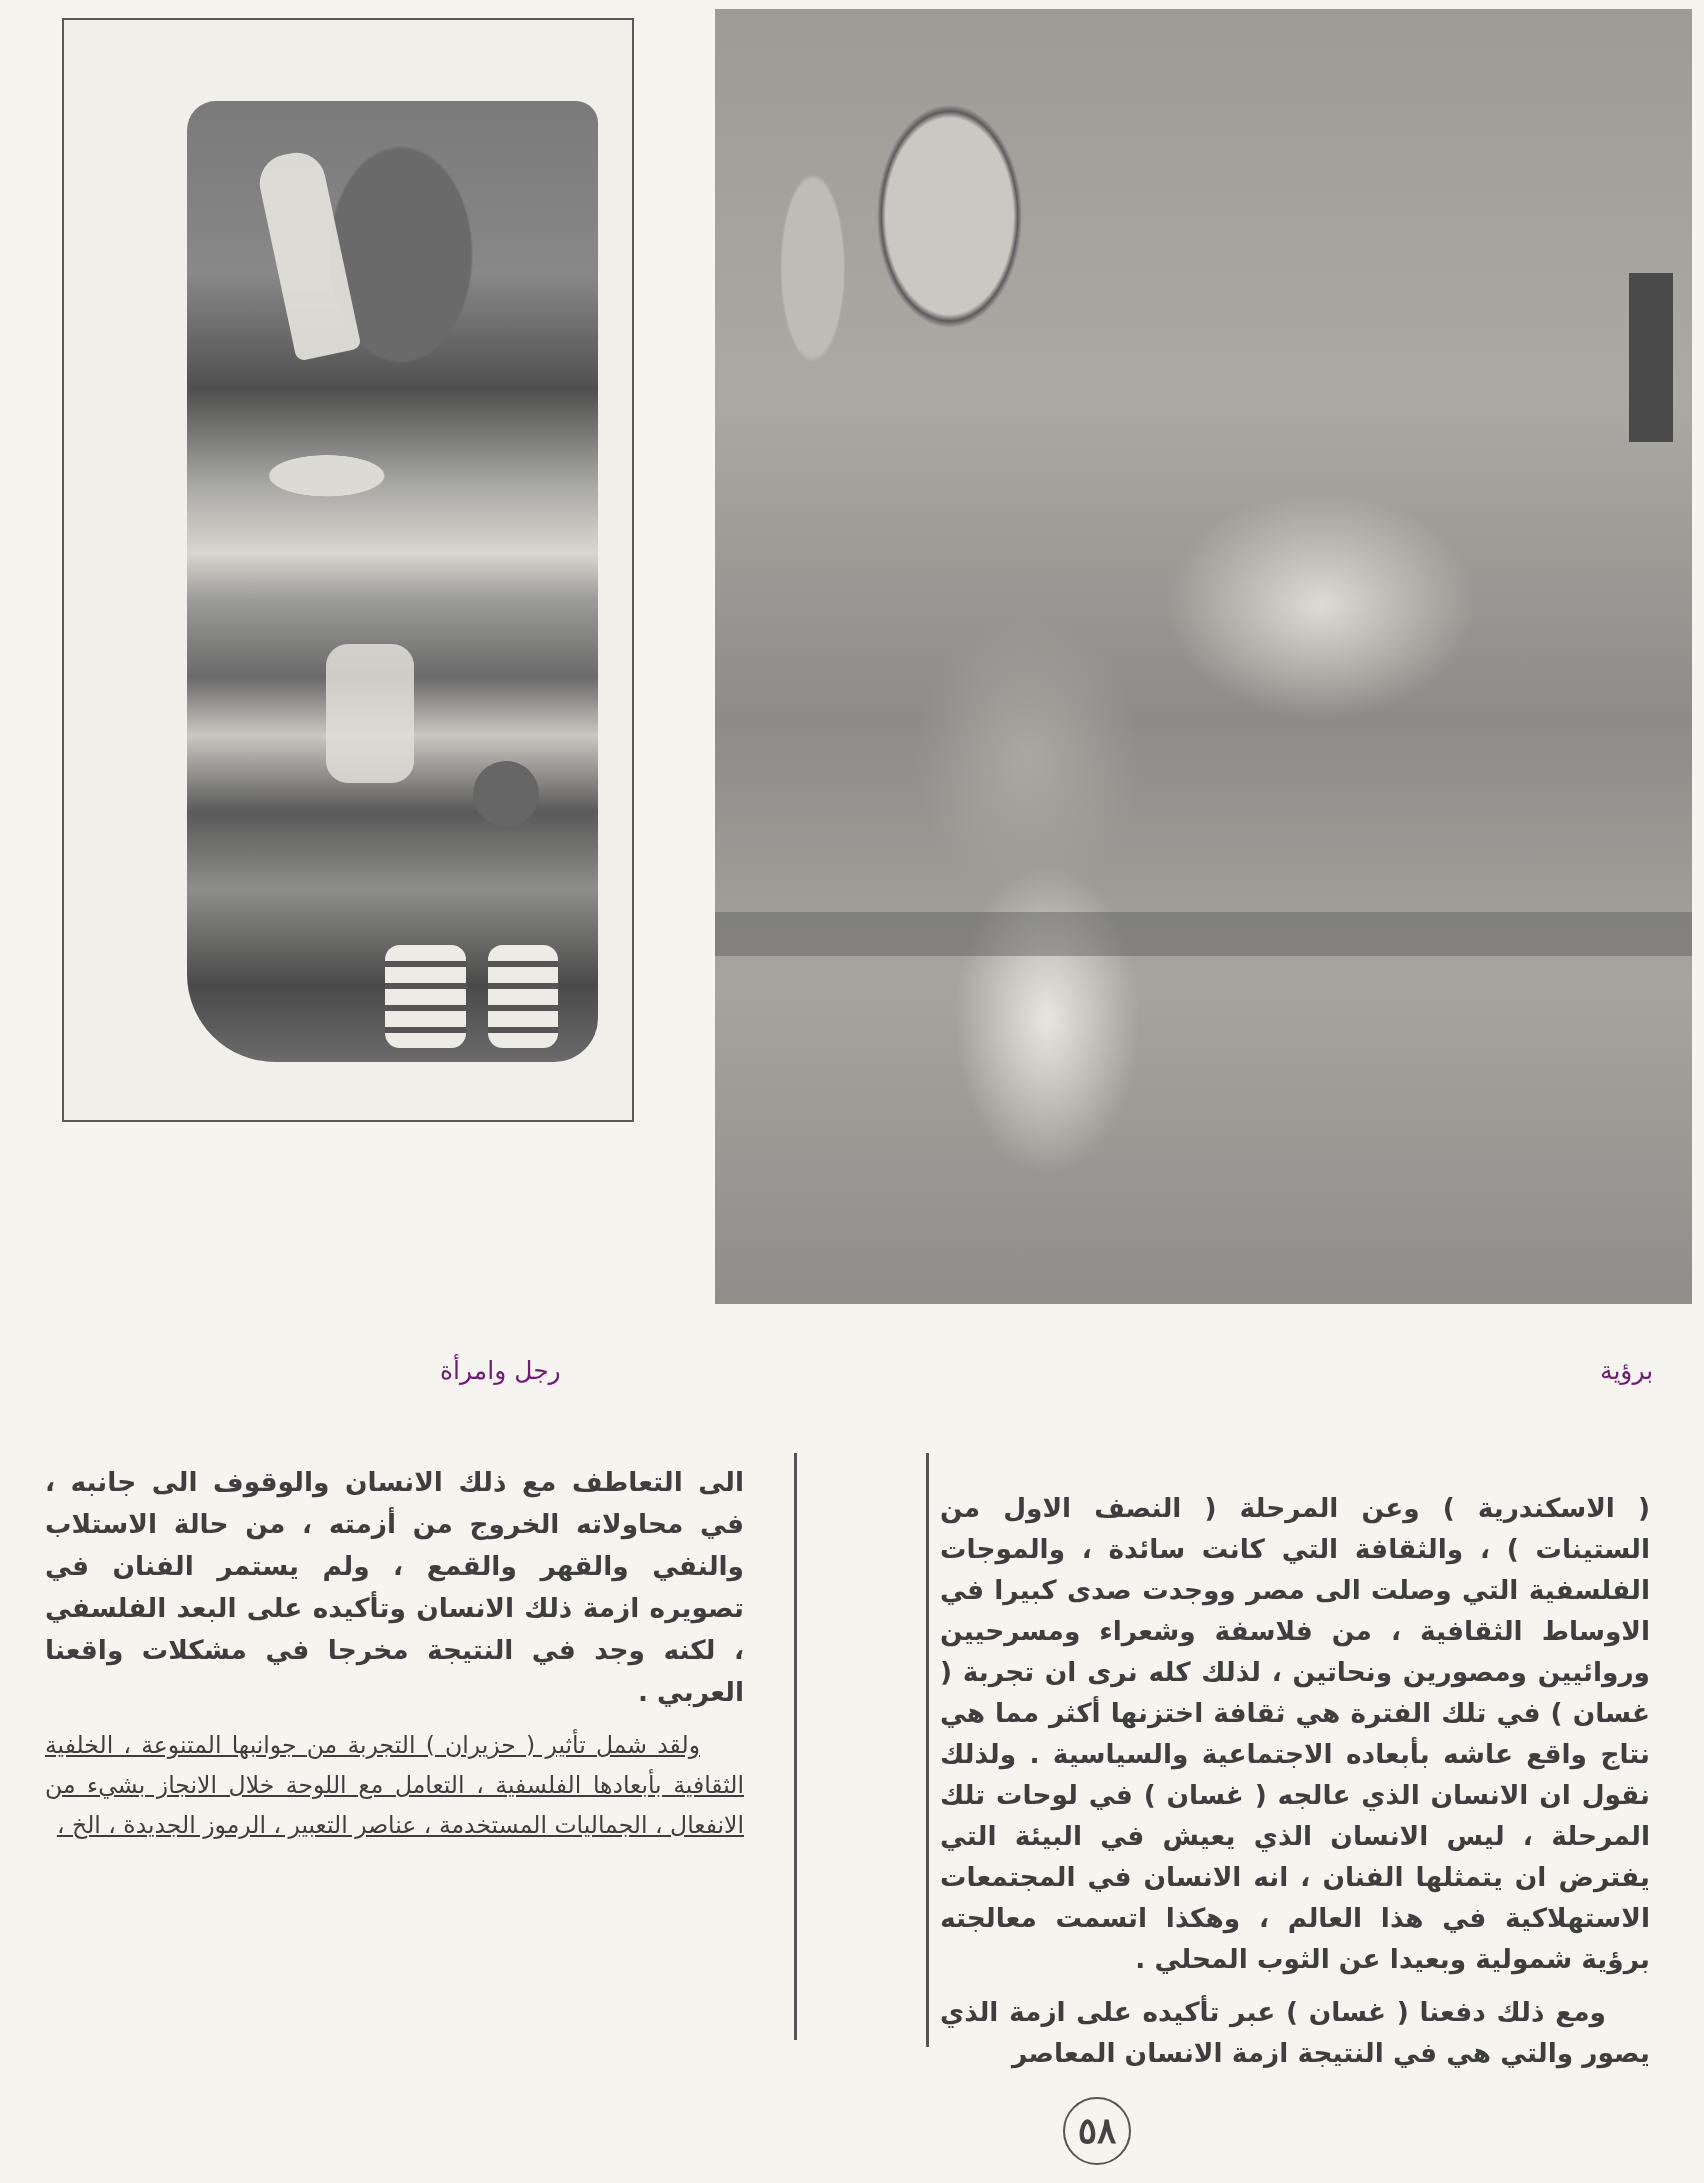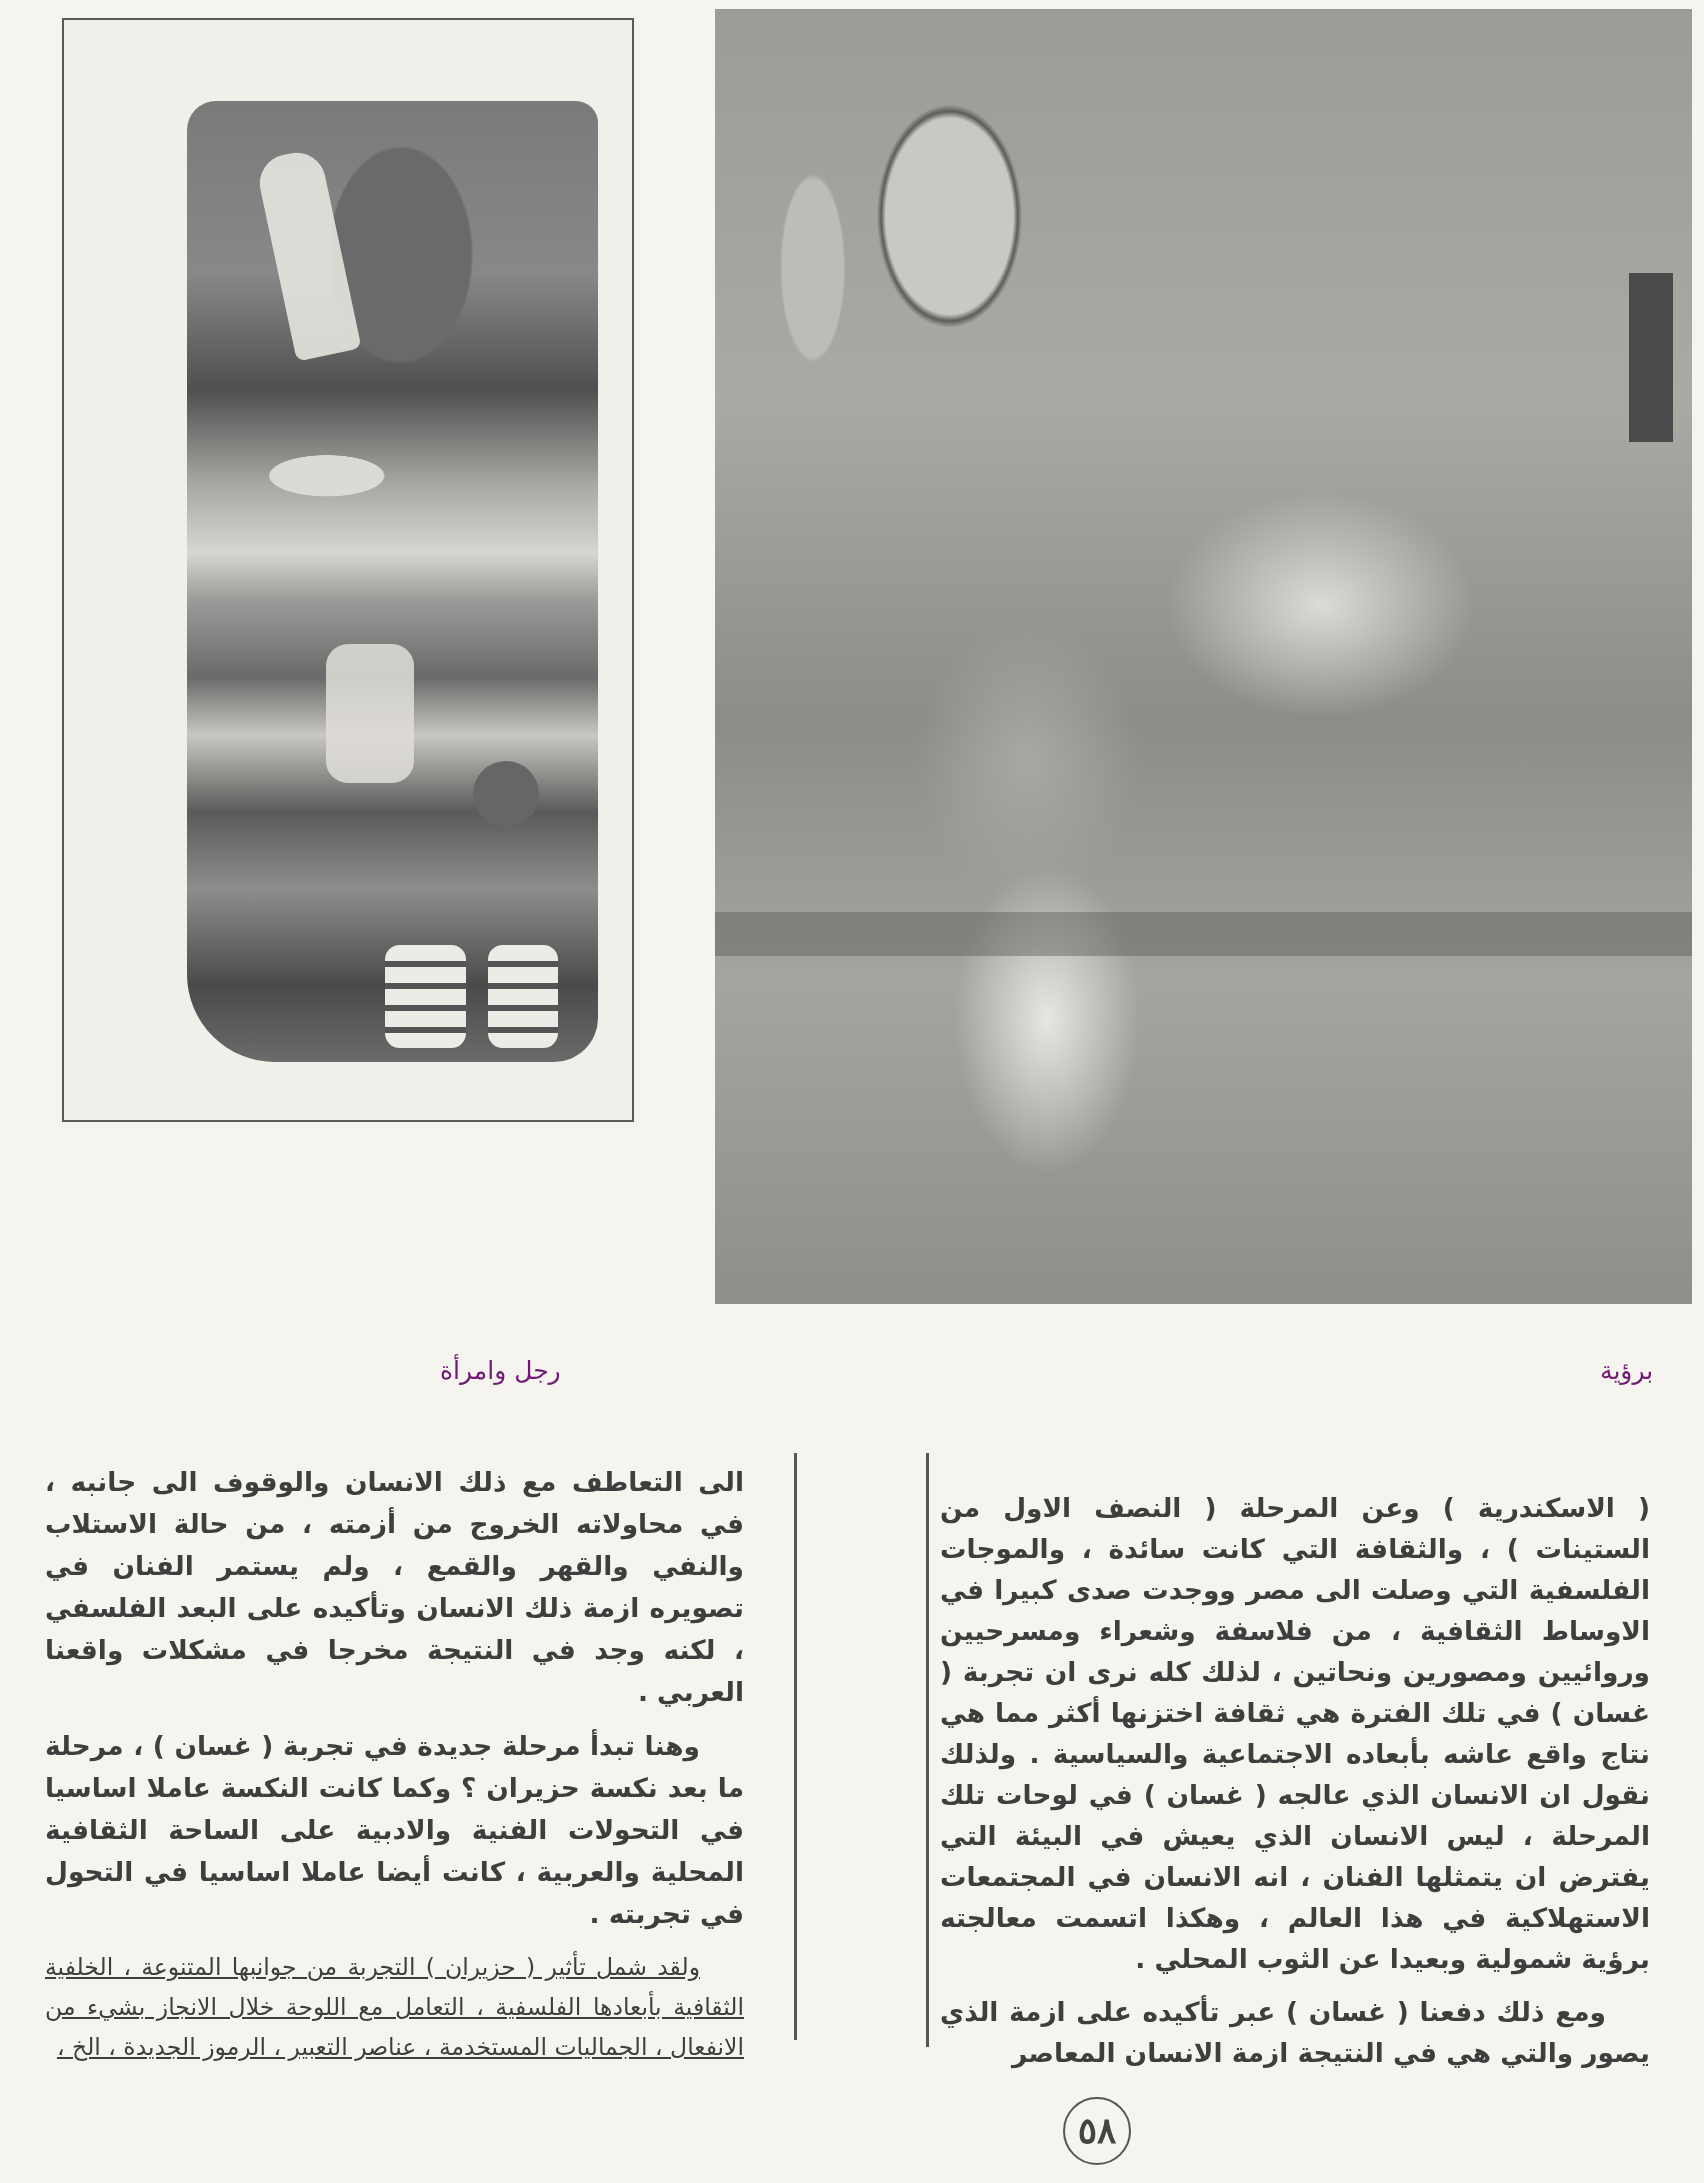--- a/index.html
+++ b/index.html
@@ -80,18 +80,17 @@
 <div class="rule" style="left:926px; top:1453px; height:594px;"></div>
 <div class="rule" style="left:794px; top:1453px; height:587px;"></div>
 
 <div class="column col-right">
   <p>( الاسكندرية ) وعن المرحلة ( النصف الاول من الستينات ) ، والثقافة التي كانت سائدة ، والموجات الفلسفية التي وصلت الى مصر ووجدت صدى كبيرا في الاوساط الثقافية ، من فلاسفة وشعراء ومسرحيين وروائيين ومصورين ونحاتين ، لذلك كله نرى ان تجربة ( غسان ) في تلك الفترة هي ثقافة اختزنها أكثر مما هي نتاج واقع عاشه بأبعاده الاجتماعية والسياسية . ولذلك نقول ان الانسان الذي عالجه ( غسان ) في لوحات تلك المرحلة ، ليس الانسان الذي يعيش في البيئة التي يفترض ان يتمثلها الفنان ، انه الانسان في المجتمعات الاستهلاكية في هذا العالم ، وهكذا اتسمت معالجته برؤية شمولية وبعيدا عن الثوب المحلي .</p>
   <p class="indent">ومع ذلك دفعنا ( غسان ) عبر تأكيده على ازمة الذي يصور والتي هي في النتيجة ازمة الانسان المعاصر</p>
 </div>
 
 <div class="column col-left">
   <p>الى التعاطف مع ذلك الانسان والوقوف الى جانبه ، في محاولاته الخروج من أزمته ، من حالة الاستلاب والنفي والقهر والقمع ، ولم يستمر الفنان في تصويره ازمة ذلك الانسان وتأكيده على البعد الفلسفي ، لكنه وجد في النتيجة مخرجا في مشكلات واقعنا العربي .</p>
-  <p class="indent">وهنا تبدأ مرحلة جديدة في تجربة ( غسان ) ، مرحلة ما بعد نكسة حزيران ؟ وكما كانت النكسة عاملا اساسيا في التحولات الفنية والادبية على الساحة الثقافية المحلية والعربية ، كانت أيضا عاملا اساسيا في التحول في تجربته .</p>
   <p class="para-light">ولقد شمل تأثير ( حزيران ) التجربة من جوانبها المتنوعة ، الخلفية الثقافية بأبعادها الفلسفية ، التعامل مع اللوحة خلال الانجاز بشيء من الانفعال ، الجماليات المستخدمة ، عناصر التعبير ، الرموز الجديدة ، الخ ،</p>
 </div>
 
 <div class="page-number">٥٨</div>
 
 
 </body></html>

